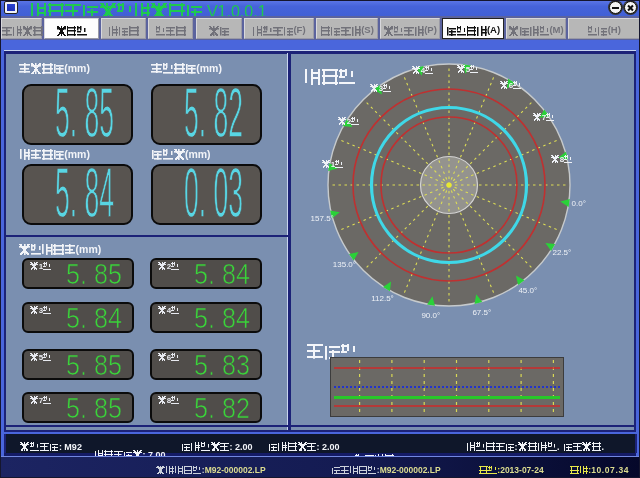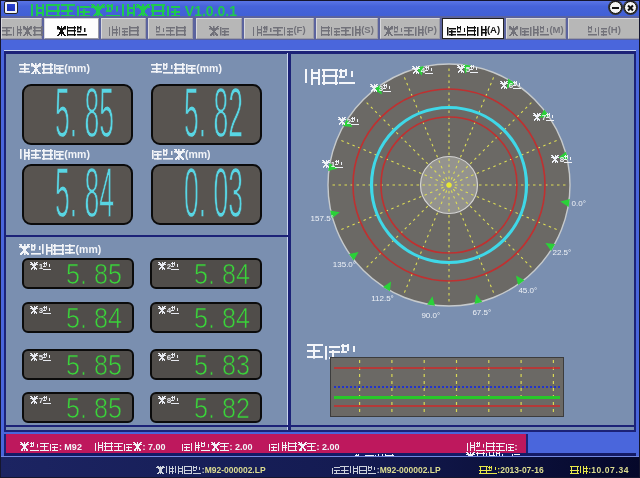--- a/index.html
+++ b/index.html
@@ -22,21 +22,21 @@
 .mb.on,.mb.on2{background:#fdfdfd;color:#111}
 .mb.on2{border:1px solid #222}
 .z6{background-image:linear-gradient(currentColor,currentColor),linear-gradient(currentColor,currentColor),linear-gradient(currentColor,currentColor),linear-gradient(currentColor,currentColor),linear-gradient(currentColor,currentColor),linear-gradient(currentColor,currentColor);background-size:40% 15%,40% 15%,15% 46%,15% 46%,100% 15%,15% 40%;background-position:0 10%,0 52%,6% 0,40% 0,0 96%,88% 30%}
 </style></head>
 <body>
 
 <div class="ab" id="titlebar" style="left:0;top:0;width:640px;height:16px;background:linear-gradient(#5d78e8,#4663da 40%,#4160d6)">
  <div class="ab" style="left:4px;top:1px;width:14px;height:13px;background:#f0f2f8;border:1px solid #222;border-radius:2px">
   <div class="ab" style="left:2px;top:2px;width:8px;height:7px;background:linear-gradient(25deg,#1b2bb0,#2b46d6)"></div>
  </div>
- <div class="ab" style="left:30px;top:2.5px;font-size:14px;font-weight:bold;color:#1fc94f;white-space:nowrap"><i class="z z5"></i><i class="z z2"></i><i class="z z1"></i><i class="z z4"></i><i class="z z3"></i><i class="z z6"></i><i class="z z5"></i><i class="z z3"></i><i class="z z2"></i><i class="z z4"></i>&nbsp;V1.0.0.1</div>
+ <div class="ab" style="left:30px;top:2.5px;font-size:16px;font-weight:normal;color:#1fc94f;white-space:nowrap"><i class="z z5"></i><i class="z z2"></i><i class="z z1"></i><i class="z z4"></i><i class="z z3"></i><i class="z z6"></i><i class="z z5"></i><i class="z z3"></i><i class="z z2"></i><i class="z z4"></i>&nbsp;V1.0.0.1</div>
  <div class="ab" style="left:609px;top:1px;width:13px;height:13px;background:#f4f4f4;border:1px solid #111;border-radius:50%;box-shadow:0 0 0 1px #333">
   <div class="ab" style="left:2px;top:5px;width:7px;height:2px;background:#111"></div>
  </div>
  <div class="ab" style="left:624px;top:1px;width:13px;height:13px;background:#f4f4f4;border:1px solid #111;border-radius:50%;box-shadow:0 0 0 1px #333">
   <div class="ab" style="left:2px;top:5px;width:7px;height:2px;background:#111;transform:rotate(45deg)"></div>
       <div class="ab" style="left:2px;top:5px;width:7px;height:2px;background:#111;transform:rotate(-45deg)"></div>
  </div>
 </div>
 
 <div class="ab" id="menubar" style="left:0;top:16px;width:640px;height:24px;background:#5b639e">
@@ -182,27 +182,27 @@
         <line x1="157.8" y1="2" x2="157.8" y2="55"></line>
         <line x1="190.1" y1="2" x2="190.1" y2="55"></line>
         <line x1="222.4" y1="2" x2="222.4" y2="55"></line>
       </g>
       <line x1="3" y1="10" x2="229" y2="10" stroke="#cc2a2a" stroke-width="1.5"></line>
       <line x1="3" y1="29" x2="229" y2="29" stroke="#2233cc" stroke-width="1.8" stroke-dasharray="2,2"></line>
       <line x1="3" y1="39.5" x2="229" y2="39.5" stroke="#28c828" stroke-width="3"></line>
       <line x1="3" y1="48" x2="229" y2="48" stroke="#cc2a2a" stroke-width="1.5"></line>
     </svg></div>
 
-<div class="ab" style="left:4px;top:434px;width:524px;height:19px;background:#be185d;border-left:2px solid #1c2277;border-right:2px solid #1c2277;color:#f2f4f8;font-size:9px;font-weight:bold">
+<div class="ab" style="left:4px;top:434px;width:633px;height:19px;background:#0f172a;border-left:2px solid #1c2277;border-right:2px solid #1c2277;color:#f2f4f8;font-size:9px;font-weight:bold">
  <span class="ab" style="left:14px;top:8px"><i class="z z3"></i><i class="z z6"></i><i class="z z1"></i><i class="z z4"></i>:&nbsp;M92</span>
- <span class="ab" style="left:88px;top:8px"><i class="z z5"></i><i class="z z2"></i><i class="z z1"></i><i class="z z4"></i><i class="z z3"></i>:&nbsp;7.00</span>
+ <span class="ab" style="left:88px;top:16px"><i class="z z5"></i><i class="z z2"></i><i class="z z1"></i><i class="z z4"></i><i class="z z3"></i>:&nbsp;7.00</span>
  <span class="ab" style="left:175px;top:8px"><i class="z z4"></i><i class="z z5"></i><i class="z z6"></i><i class="z z3"></i><i class="z z1"></i>:&nbsp;2.00</span>
  <span class="ab" style="left:262px;top:8px"><i class="z z4"></i><i class="z z5"></i><i class="z z2"></i><i class="z z3"></i><i class="z z1"></i>:&nbsp;2.00</span>
  <span class="ab" style="left:349px;top:20px"><i class="z z6"></i><i class="z z1"></i><i class="z z5"></i><i class="z z2"></i><i class="z z4"></i>:&nbsp;1.00</span>
  <span class="ab" style="left:460px;top:8px;letter-spacing:.4px"><i class="z z5"></i><i class="z z6"></i><i class="z z2"></i><i class="z z1"></i><i class="z z4"></i>:<i class="z z3"></i><i class="z z2"></i><i class="z z5"></i><i class="z z6"></i>.&nbsp;<i class="z z4"></i><i class="z z1"></i><i class="z z3"></i><i class="z z2"></i>.</span>
 </div>
 
 <div class="ab" style="left:0;top:456px;width:640px;height:22px;background:linear-gradient(90deg,#1c2462,#141b52 55%,#05082a);border-top:1px solid #7288e0;font-size:8.5px;font-weight:bold">
  <span class="ab" style="left:156px;top:8px;color:#cdd2dc"><i class="z z3"></i><i class="z z5"></i><i class="z z5"></i><i class="z z2"></i><i class="z z6"></i>:<span style="color:#dddd90">M92-000002.LP</span></span>
  <span class="ab" style="left:331px;top:8px;color:#cdd2dc"><i class="z z4"></i><i class="z z1"></i><i class="z z5"></i><i class="z z2"></i><i class="z z6"></i>:<span style="color:#dddd90">M92-000002.LP</span></span>
- <span class="ab" style="left:479px;top:8px;color:#e8e84a"><i class="z z2"></i><i class="z z6"></i>:<span style="color:#dddd90">2013-07-16</span></span>
+ <span class="ab" style="left:479px;top:8px;color:#e8e84a"><i class="z z2"></i><i class="z z6"></i>:<span style="color:#dddd90">2013-07-24</span></span>
  <span class="ab" style="left:570px;top:8px;color:#e8e84a"><i class="z z2"></i><i class="z z5"></i>:<span style="color:#dddd90;letter-spacing:.6px">10.07.34</span></span>
 </div>
 
 </body></html>

